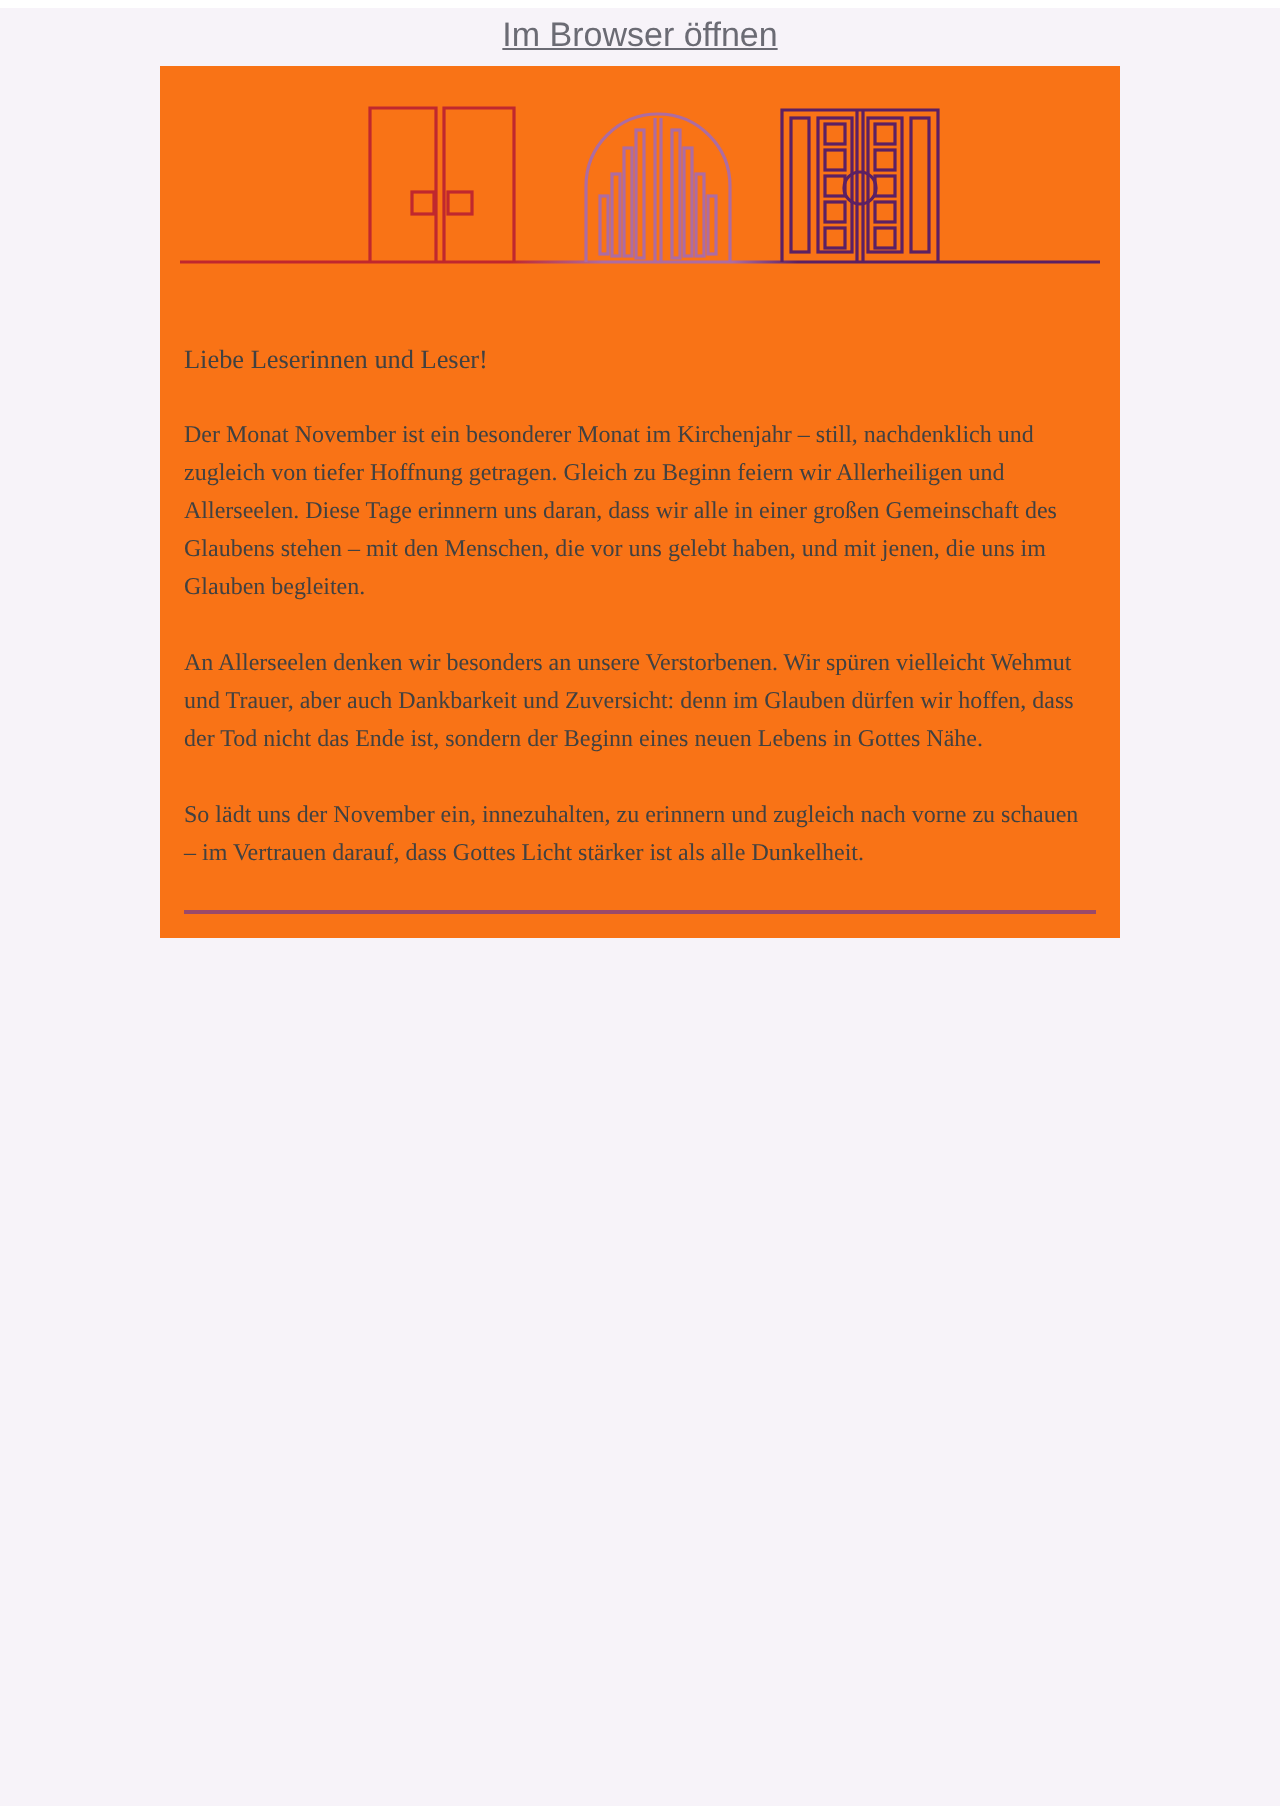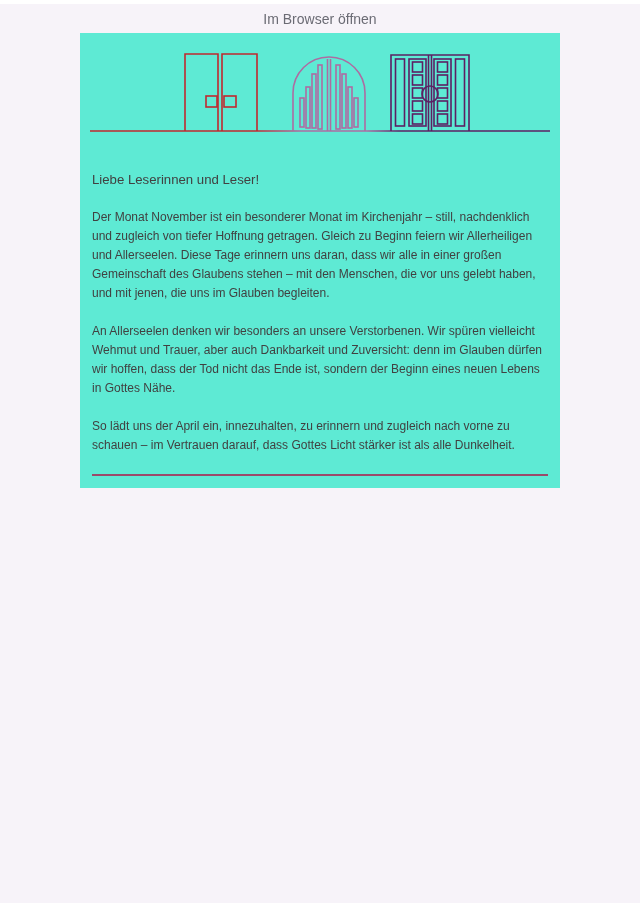--- a/index.html
+++ b/index.html
@@ -12,31 +12,33 @@
   }
   .top-strip {
     height: 4px;
     background: #ffffff;
   }
   .link-row {
     text-align: center;
     padding: 6px 0 5px 0;
   }
   .browser-link {
-    font-size: 14px;
+    font-size: 17px;
     line-height: 11px;
     color: #6b6b74;
+    text-decoration: underline;
     cursor: pointer;
   }
   .card {
     width: 480px;
     margin: 0 auto;
-    background: #5eead4;
+    background: #f97316;
     box-sizing: border-box;
     padding: 8px 12px 12px 12px;
+    font-family: Liberation Serif, serif;
   }
   .art {
     display: block;
     width: 464px;
     height: 100px;
     margin: 0 0 0 -4px;
   }
   .art * { fill: none; }
   .art .stroked { stroke-width: 1.6; stroke-linecap: butt; stroke-linejoin: miter; }
   .greeting {
@@ -125,17 +127,17 @@
     </g>
   </svg>
 
   <p class="greeting">Liebe Leserinnen und Leser!</p>
 
   <p class="para">Der Monat November ist ein besonderer Monat im Kirchenjahr – still, nachdenklich und zugleich von tiefer Hoffnung getragen. Gleich zu Beginn feiern wir Allerheiligen und Allerseelen. Diese Tage erinnern uns daran, dass wir alle in einer großen Gemeinschaft des Glaubens stehen – mit den Menschen, die vor uns gelebt haben, und mit jenen, die uns im Glauben begleiten.</p>
 
 
   <p class="para">An Allerseelen denken wir besonders an unsere Verstorbenen. Wir spüren vielleicht Wehmut und Trauer, aber auch Dankbarkeit und Zuversicht: denn im Glauben dürfen wir hoffen, dass der Tod nicht das Ende ist, sondern der Beginn eines neuen Lebens in Gottes Nähe.</p>
 
-  <p class="para">So lädt uns der April ein, innezuhalten, zu erinnern und zugleich nach vorne zu schauen – im Vertrauen darauf, dass Gottes Licht stärker ist als alle Dunkelheit.</p>
+  <p class="para">So lädt uns der November ein, innezuhalten, zu erinnern und zugleich nach vorne zu schauen – im Vertrauen darauf, dass Gottes Licht stärker ist als alle Dunkelheit.</p>
 
   <hr class="divider">
 
 </div>
 
 </body></html>

